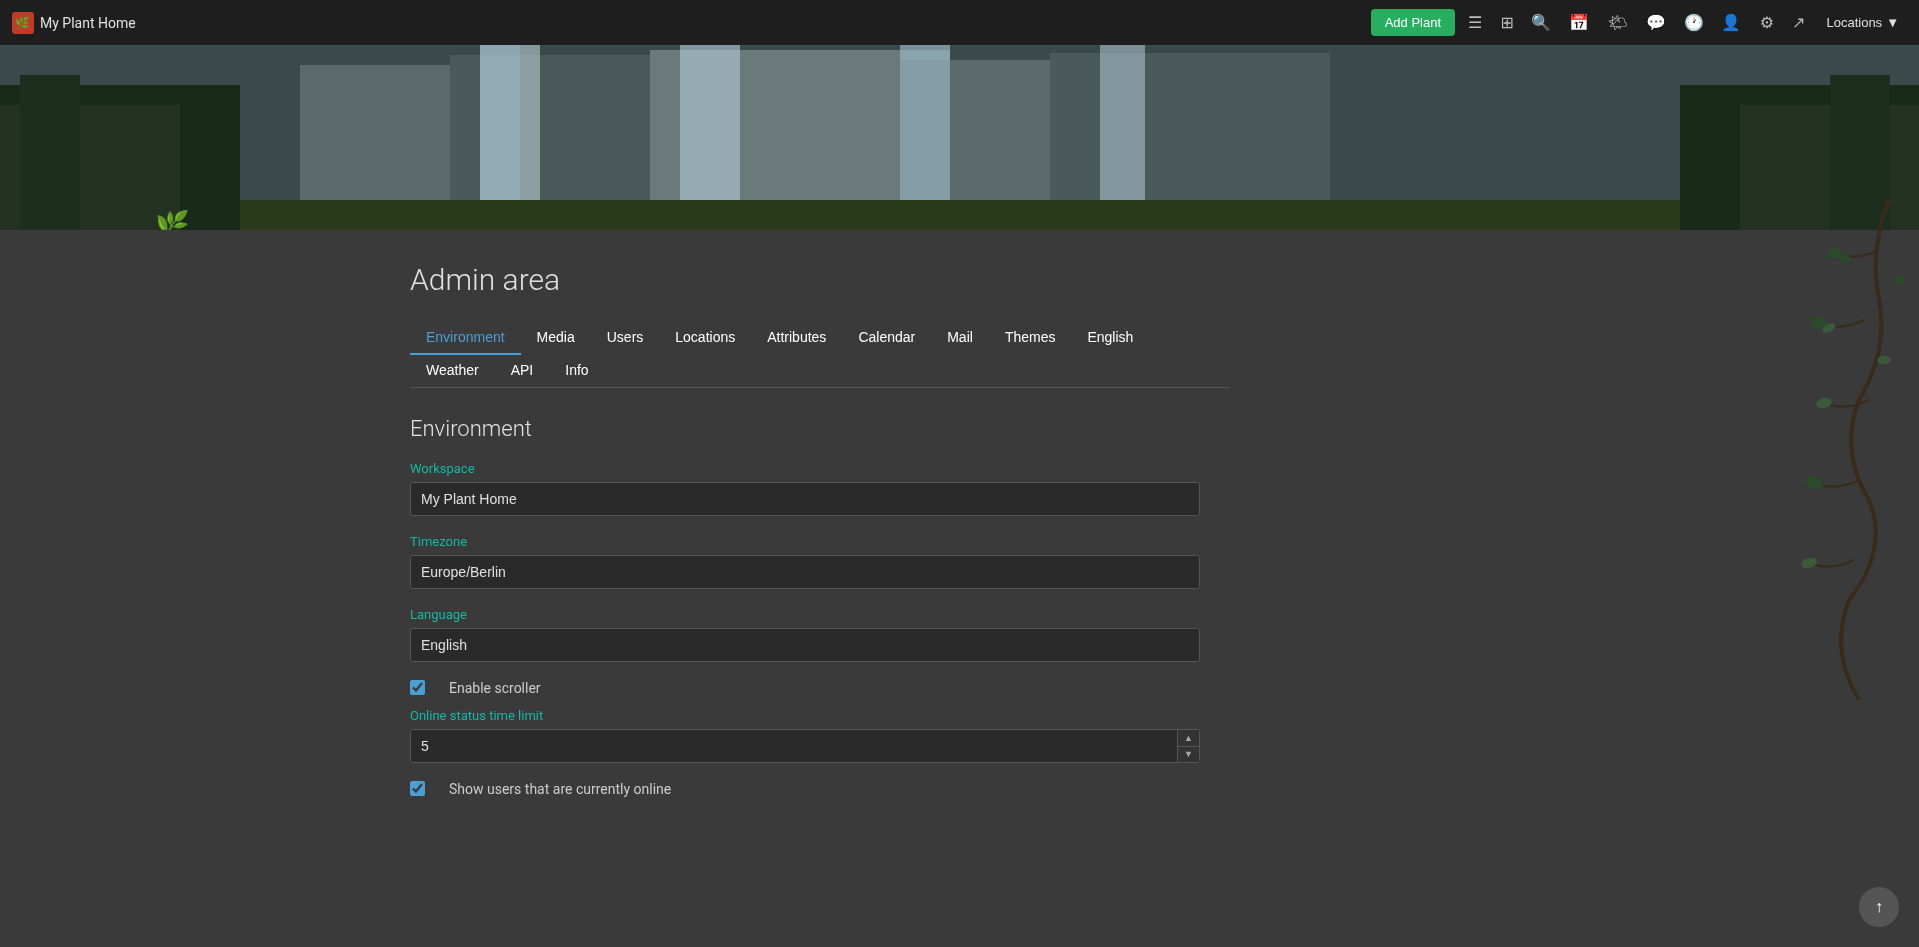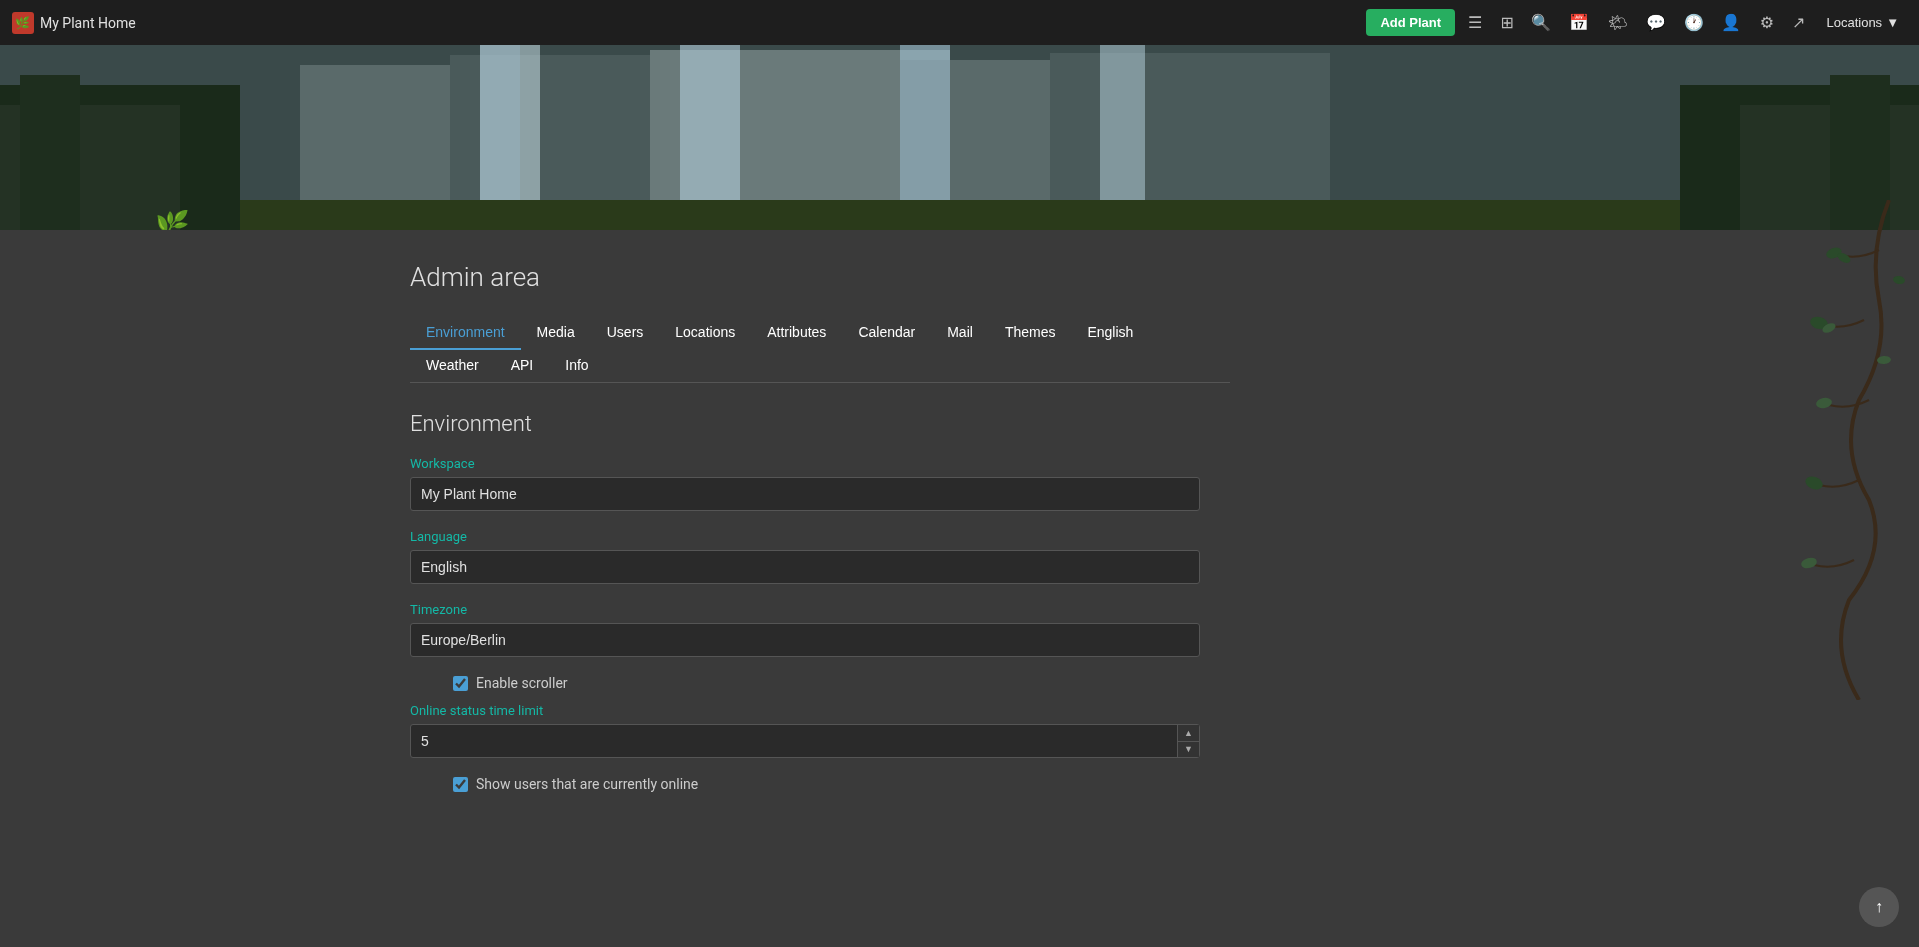--- a/index.html
+++ b/index.html
@@ -48,21 +48,21 @@
       gap: 8px;
     }
     .add-plant-btn {
       background: #27ae60;
       color: white;
       border: none;
       padding: 6px 14px;
       border-radius: 4px;
       font-size: 13px;
       cursor: pointer;
-      font-weight: 700;
+      font-weight: 400;
     }
     .nav-icon-btn {
       background: none;
       border: none;
       color: #bbb;
       cursor: pointer;
       font-size: 16px;
       padding: 4px 5px;
       border-radius: 3px;
       display: flex;
@@ -109,21 +109,21 @@
       max-width: 1920px;
       margin: 0 auto;
     }
     .content-area {
       margin: 0 auto;
       padding: 32px 40px;
       max-width: 900px;
       margin-left: 370px;
     }
     .page-title {
-      font-size: 26px;
+      font-size: 30px;
       font-weight: 300;
       color: #e0e0e0;
       margin-bottom: 24px;
     }
 
     
     .admin-tabs {
       display: flex;
       gap: 0;
       border-bottom: 1px solid #555;
@@ -172,24 +172,23 @@
       color: #e0e0e0;
       padding: 8px 10px;
       font-size: 14px;
       border-radius: 3px;
       outline: none;
     }
 
     
     .checkbox-group {
       display: flex;
-      align-items: center;
-      gap: 8px;
+      align-items: flex-start;
+      gap: 24px;
       margin-bottom: 12px;
-      margin-left: 43px;
     }
     .checkbox-group input[type="checkbox"] {
       width: 15px;
       height: 15px;
       accent-color: #4a9fd5;
       cursor: pointer;
     }
     .checkbox-label {
       font-size: 14px;
       color: #ccc;
@@ -369,27 +368,27 @@
 
     <div>
       <h2 class="section-title">Environment</h2>
 
       <div class="form-group">
         <label class="form-label">Workspace</label>
         <input class="form-input" type="text" value="My Plant Home" style="">
       </div>
 
       <div class="form-group">
+        <label class="form-label">Timezone</label>
+        <input class="form-input" type="text" value="Europe/Berlin" style="">
+      </div>
+
+      <div class="form-group">
         <label class="form-label">Language</label>
         <input class="form-input" type="text" value="English" style="">
-      </div>
-
-      <div class="form-group">
-        <label class="form-label">Timezone</label>
-        <input class="form-input" type="text" value="Europe/Berlin" style="">
       </div>
 
       <div class="checkbox-group">
         <input type="checkbox" id="enable-scroller" checked="" style="">
         <label class="checkbox-label" for="enable-scroller">Enable scroller</label>
       </div>
 
       <div class="form-group" style="">
         <label class="form-label">Online status time limit</label>
         <div class="number-input-wrapper">

